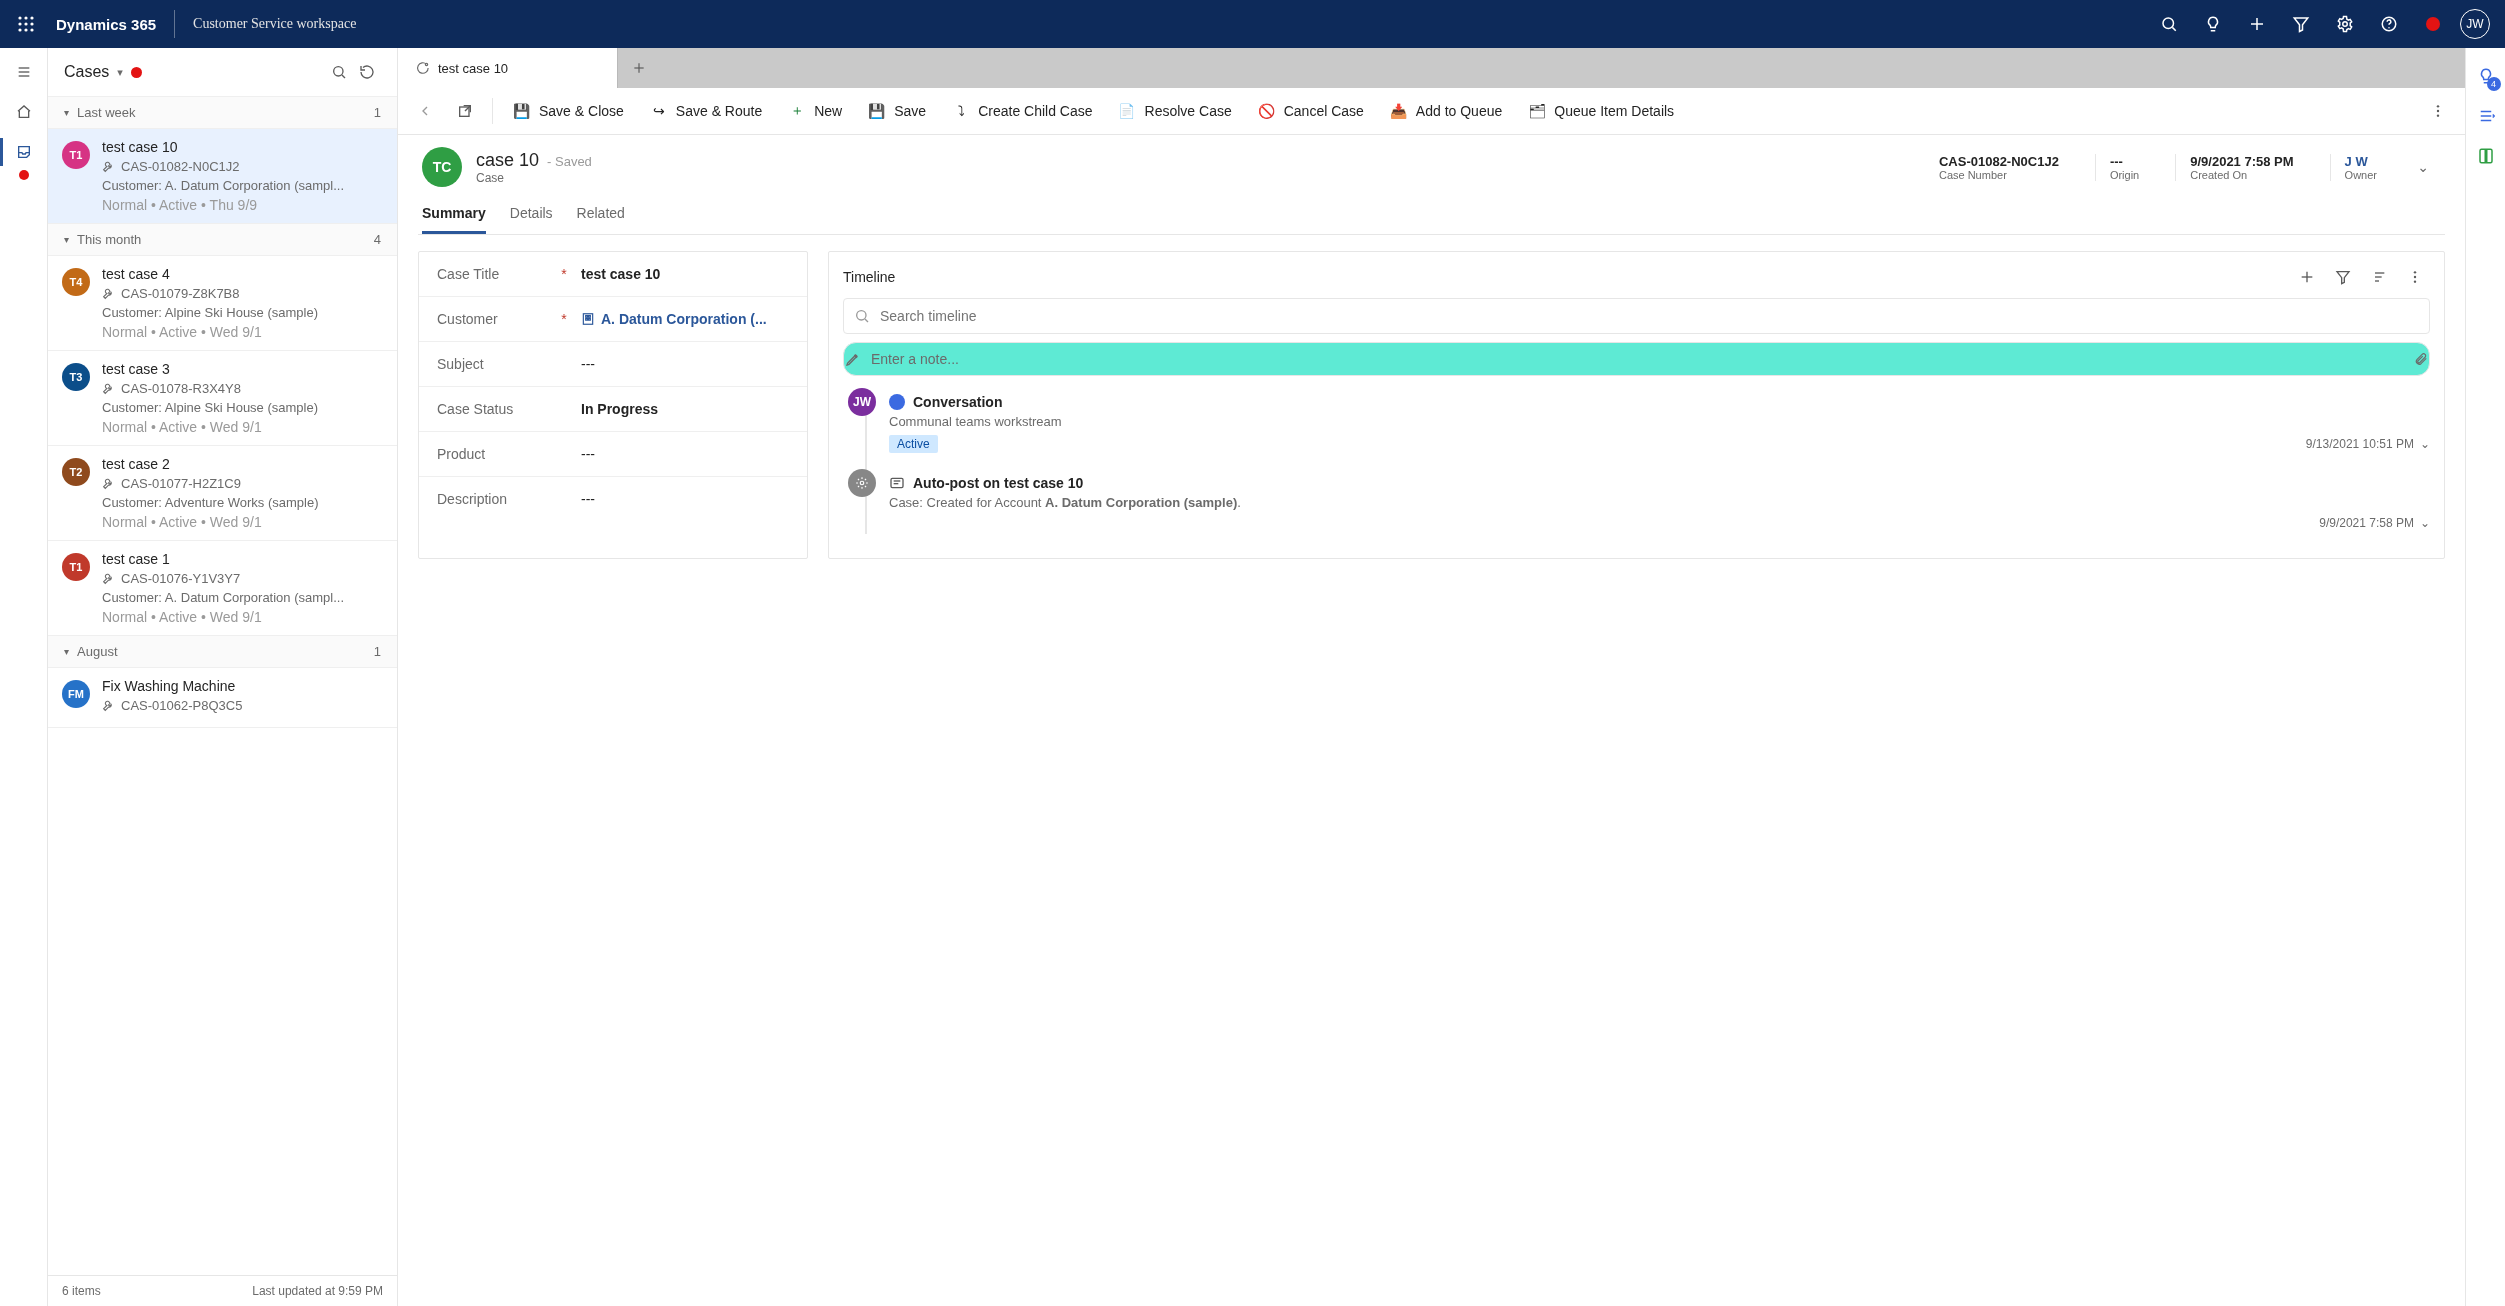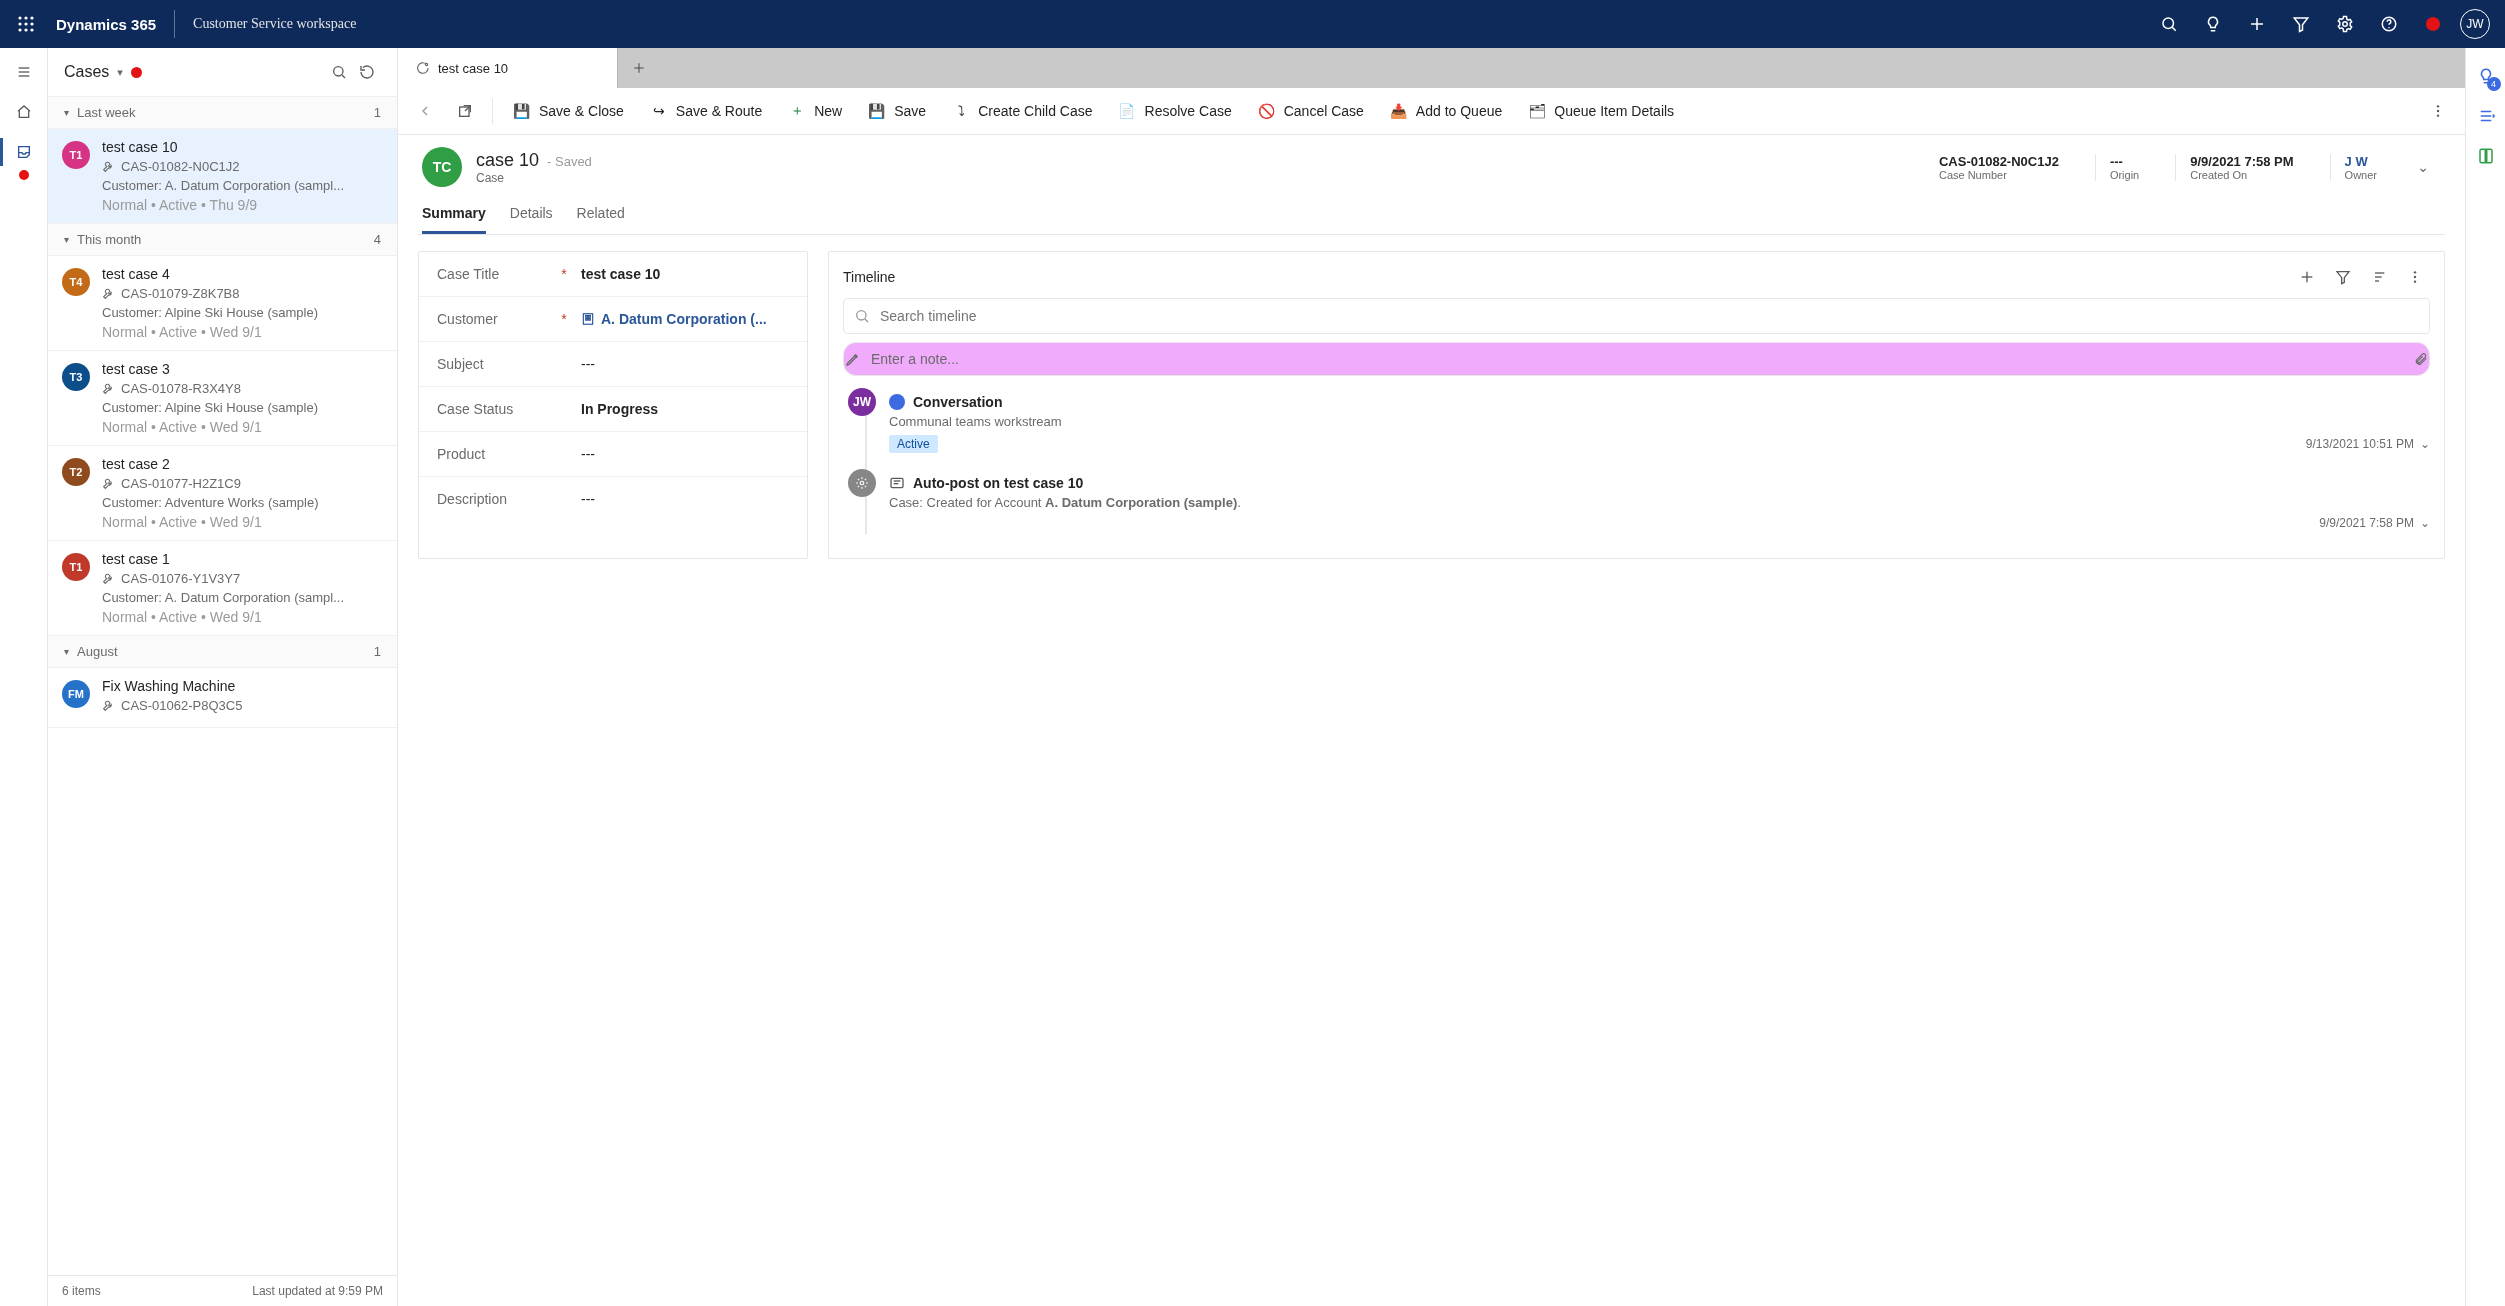--- a/index.html
+++ b/index.html
@@ -233,21 +233,21 @@
     border:1px solid var(--border-light); border-radius:4px;
     display:flex; align-items:center; gap:8px; padding:8px 10px;
     color:var(--text-secondary);
   }
   .tl-search input{ border:none; outline:none; flex:1; font-size:14px; background:transparent; }
   .tl-note {
     margin-top:8px;
     border:1px solid var(--border-light); border-radius:13px;
     display:flex; align-items:center; gap:10px; padding:8px 1px;
     color:var(--text-secondary);
-    background:#f0abfc;
+    background:#5eead4;
   }
 
   .tl-line {
     position: relative;
     margin-left: 6px;
     margin-top: 10px;
     padding-left: 40px;
   }
   .tl-line::before{
     content:""; position:absolute; left:16px; top:28px; bottom:10px; width:2px; background:var(--border-light);

